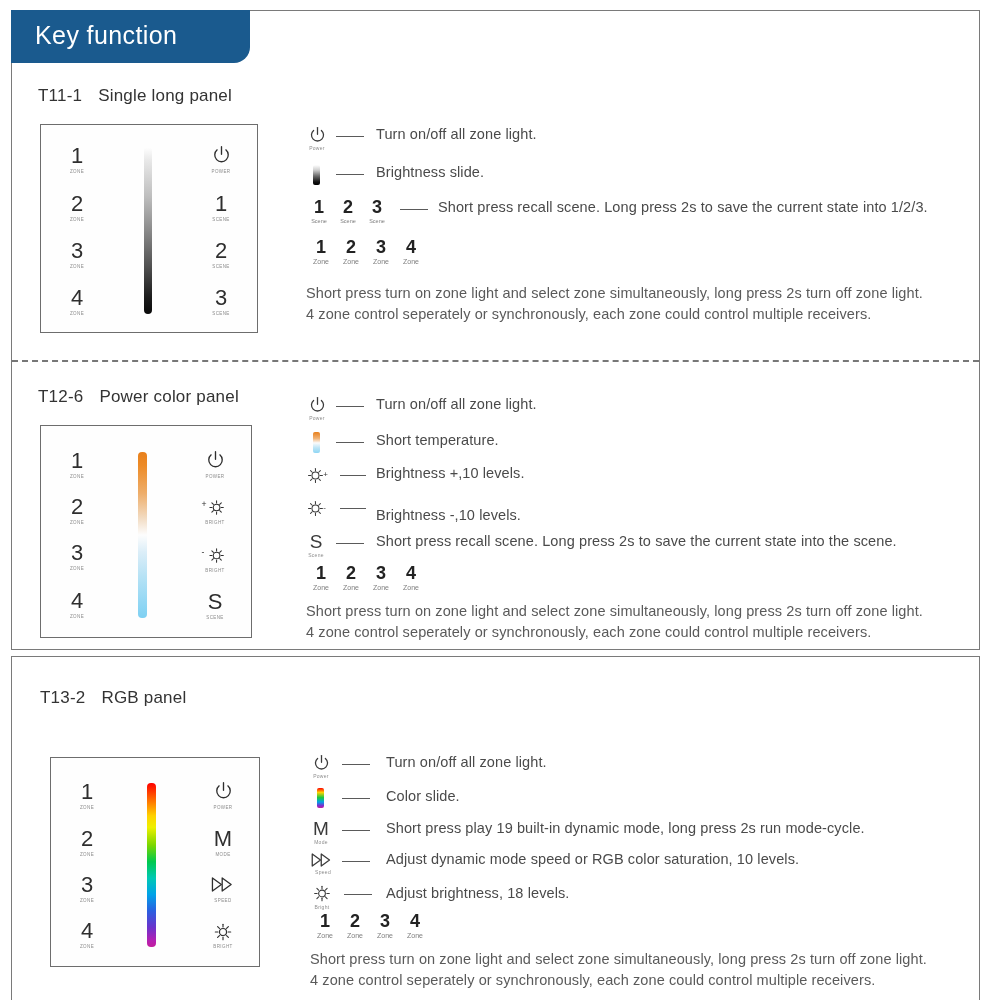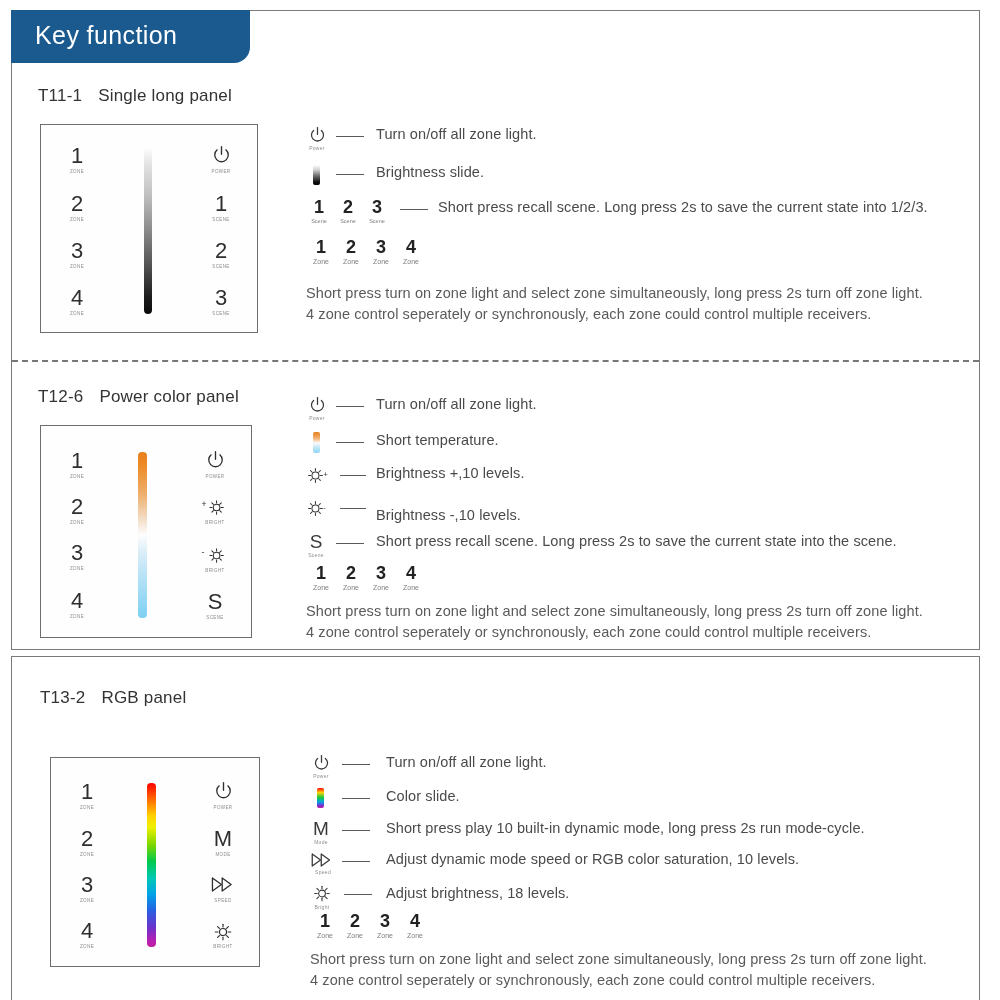--- a/index.html
+++ b/index.html
@@ -470,21 +470,21 @@
 
     <div class="chip rgb" style="left:7px;top:34px;width:7px;height:20px;"></div>
     <div class="dash" style="left:32px;top:44px;width:28px;"></div>
     <div class="leg-text" style="left:76px;top:34px;">Color slide.</div>
 
     <div class="ico" style="left:0;top:65px;width:22px;">
       <span class="glyph" style="font-size:19px;color:#3a3a3a;">M</span>
       <span class="cap">Mode</span>
     </div>
     <div class="dash" style="left:32px;top:76px;width:28px;"></div>
-    <div class="leg-text" style="left:76px;top:66px;">Short press play 10 built-in dynamic mode, long press 2s run mode-cycle.</div>
+    <div class="leg-text" style="left:76px;top:66px;">Short press play 19 built-in dynamic mode, long press 2s run mode-cycle.</div>
 
     <div class="ico" style="left:0;top:98px;width:26px;">
       <span class="glyph">
         <svg width="24" height="16" viewBox="0 0 32 20">
           <path d="M3 2 L3 18 L14 10 Z" fill="none" stroke="#3a3a3a" stroke-width="1.7" stroke-linejoin="round"></path>
           <path d="M15 2 L15 18 L26 10 Z" fill="none" stroke="#3a3a3a" stroke-width="1.7" stroke-linejoin="round"></path>
         </svg>
       </span>
       <span class="cap">Speed</span>
     </div>

